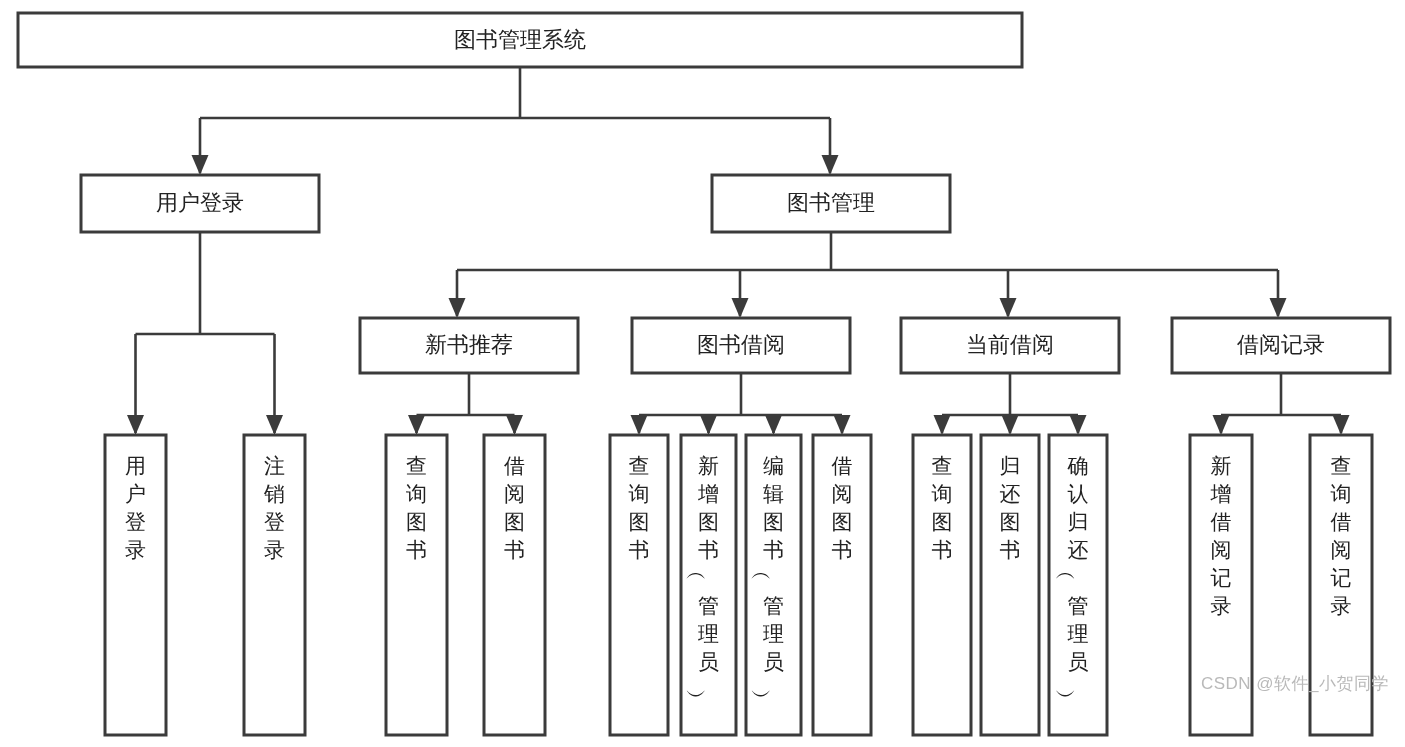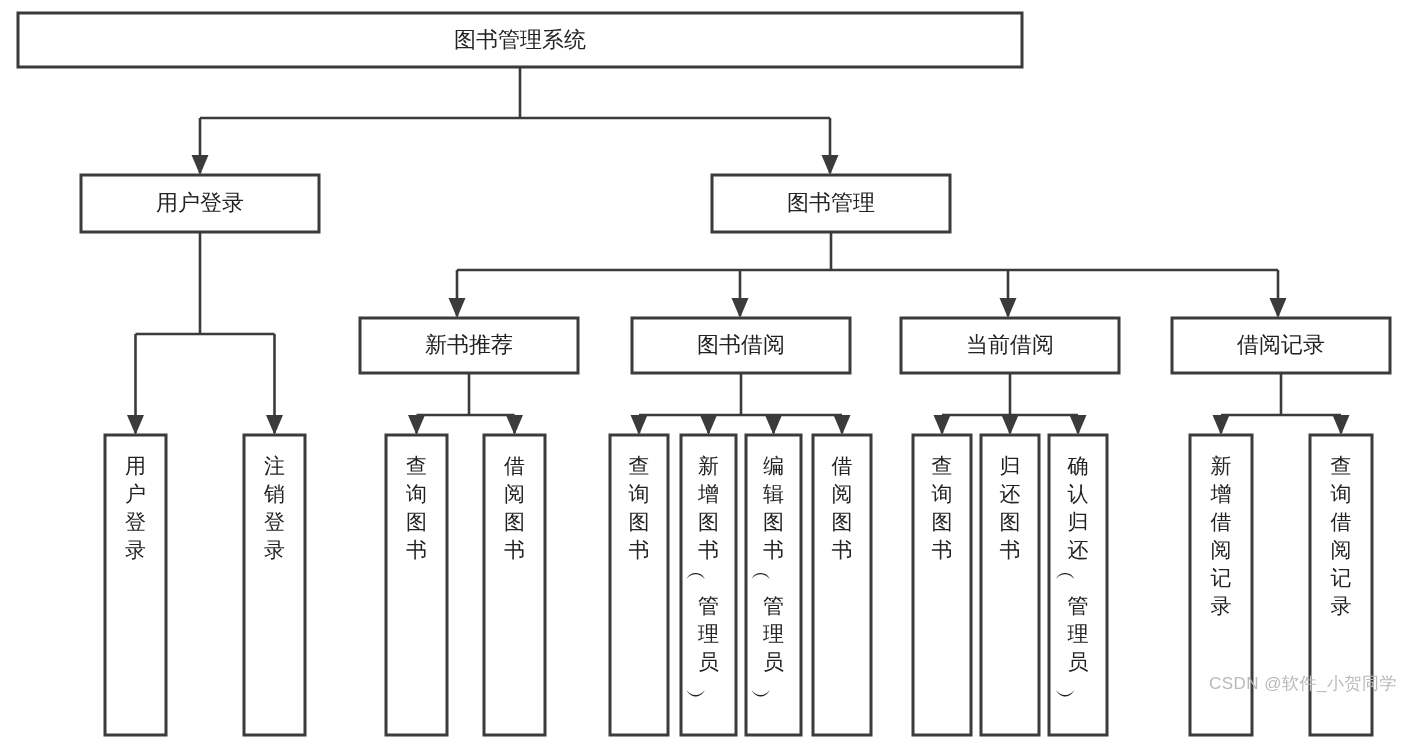--- a/index.html
+++ b/index.html
@@ -49,21 +49,21 @@
     dominant-baseline: middle;
   }
   .node-label-v {
     font-family: "Liberation Sans", "DejaVu Sans", sans-serif;
     font-size: 21px;
     fill: #222222;
     text-anchor: middle;
   }
   .watermark-text {
     position: absolute;
-    right: 8px;
+    right: 16px;
     bottom: 6px;
     font-family: "Liberation Sans", "DejaVu Sans", sans-serif;
     font-size: 17px;
     color: #b9b9b9;
     letter-spacing: 0.5px;
     white-space: nowrap;
     pointer-events: none;
     user-select: none;
   }
 </style>

